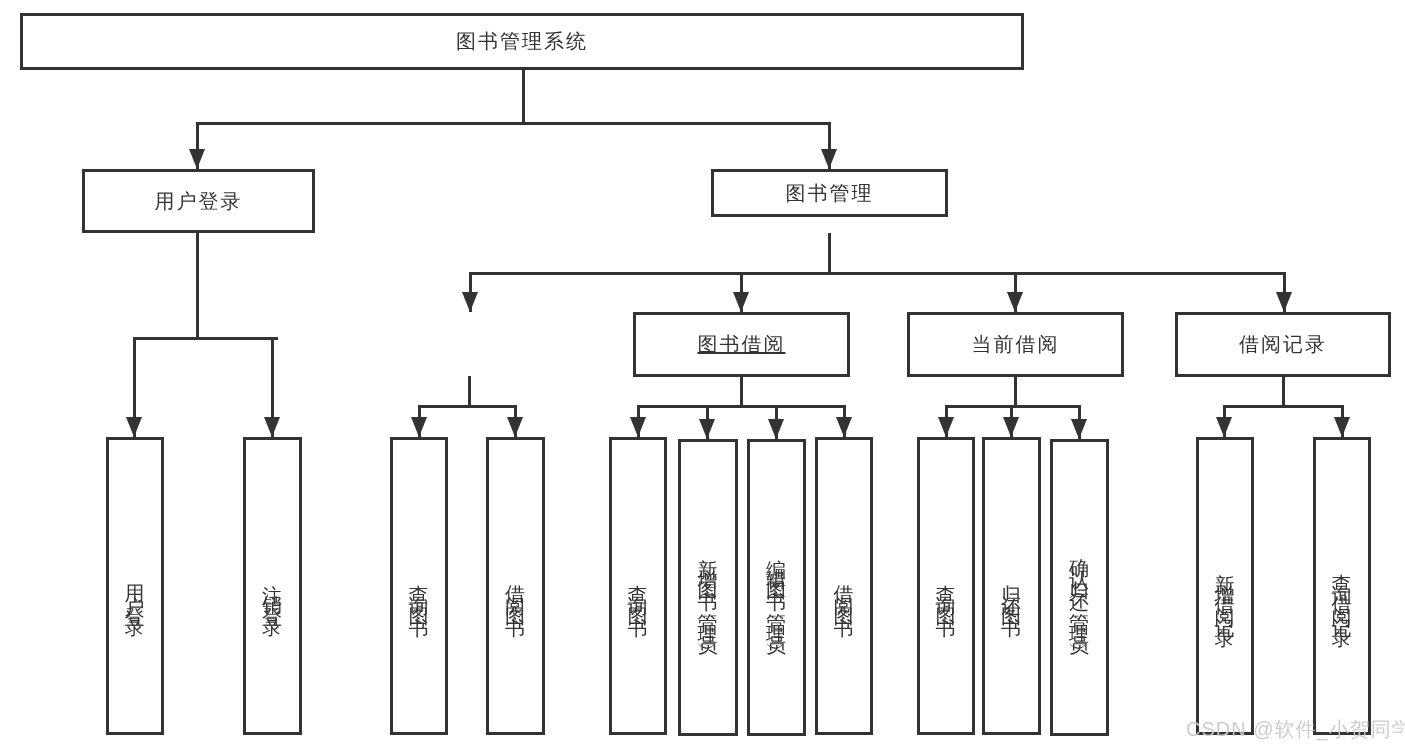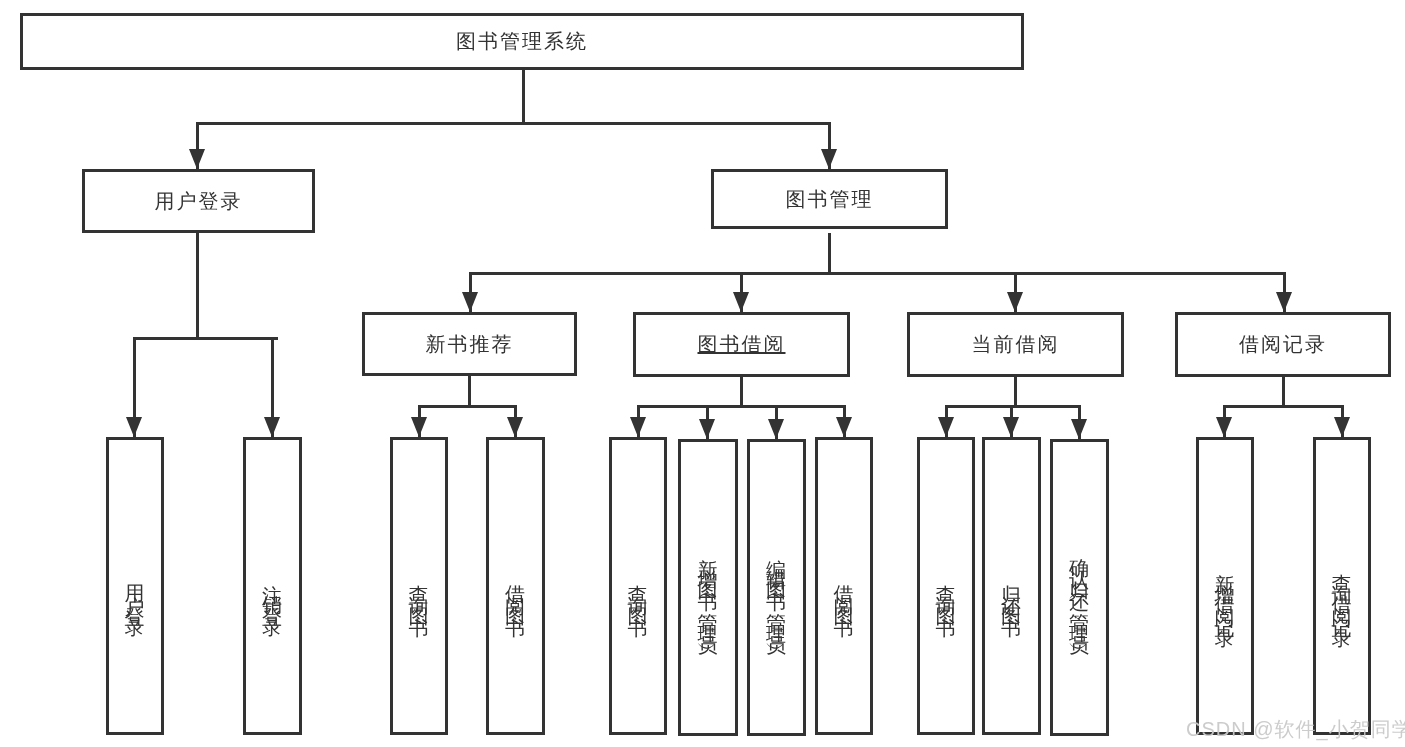--- a/index.html
+++ b/index.html
@@ -1,18 +1,18 @@
 <!DOCTYPE html>
 <html><head>
 <meta charset="utf-8">
 <style>
   html,body{margin:0;padding:0;background:#fff;}
   .canvas{
     position:relative;width:1405px;height:747px;background:#ffffff;overflow:hidden;
-    font-family:"Liberation Sans","DejaVu Sans",sans-serif;color:#333;
+    font-family:"Liberation Sans","DejaVu Sans",sans-serif;color:#333;border-radius:27px;
   }
   .box{
     position:absolute;box-sizing:border-box;border:3px solid #333333;background:#ffffff;
     display:flex;align-items:center;justify-content:center;z-index:2;
   }
   .hbox span{font-size:20px;letter-spacing:2px;color:#333;white-space:nowrap;}
   .vbox span{
     writing-mode:vertical-rl;text-orientation:mixed;
     font-size:20px;letter-spacing:11px;margin-bottom:-10px;color:#333;line-height:1;
   }
@@ -38,21 +38,21 @@
   <i class="vl" style="left:522px;top:69px;height:55px;"></i>
   <i class="hl" style="left:196px;top:122px;width:635px;"></i>
   <i class="vl" style="left:196px;top:122px;height:47px;"></i>
   <i class="ar" style="left:189px;top:149px;"></i>
   <i class="vl" style="left:828px;top:122px;height:47px;"></i>
   <i class="ar" style="left:821px;top:149px;"></i>
 
   <div class="box hbox" style="left:82px;top:169px;width:233px;height:64px;">
     <span>用户登录</span>
   </div>
-  <div class="box hbox" style="left:711px;top:169px;width:237px;height:60px;">
+  <div class="box hbox" style="left:711px;top:169px;width:237px;height:48px;">
     <span>图书管理</span>
   </div>
 
   <i class="vl" style="left:196px;top:233px;height:106px;"></i>
   <i class="hl" style="left:133px;top:337px;width:145px;"></i>
   <i class="vl" style="left:133px;top:337px;height:100px;"></i>
   <i class="ar" style="left:126px;top:417px;"></i>
   <i class="vl" style="left:271px;top:337px;height:100px;"></i>
   <i class="ar" style="left:264px;top:417px;"></i>
 
@@ -60,23 +60,20 @@
   <i class="hl" style="left:469px;top:272px;width:816px;"></i>
   <i class="vl" style="left:469px;top:272px;height:40px;"></i>
   <i class="ar" style="left:462px;top:292px;"></i>
   <i class="vl" style="left:740px;top:272px;height:40px;"></i>
   <i class="ar" style="left:733px;top:292px;"></i>
   <i class="vl" style="left:1014px;top:272px;height:40px;"></i>
   <i class="ar" style="left:1007px;top:292px;"></i>
   <i class="vl" style="left:1283px;top:272px;height:40px;"></i>
   <i class="ar" style="left:1276px;top:292px;"></i>
 
-  <div class="box hbox" style="left:362px;top:312px;width:215px;height:64px;">
-    <span>新书推荐</span>
-  </div>
   <div class="box hbox" style="left:633px;top:312px;width:217px;height:65px;text-decoration:underline;">
     <span>图书借阅</span>
   </div>
   <div class="box hbox" style="left:907px;top:312px;width:217px;height:65px;">
     <span>当前借阅</span>
   </div>
   <div class="box hbox" style="left:1175px;top:312px;width:216px;height:65px;">
     <span>借阅记录</span>
   </div>
 

